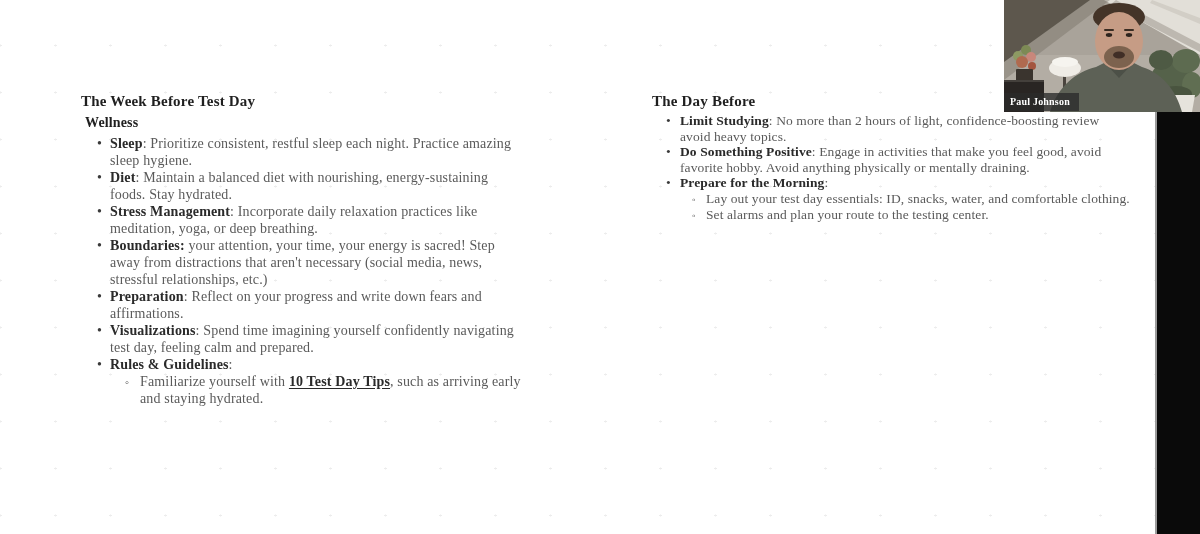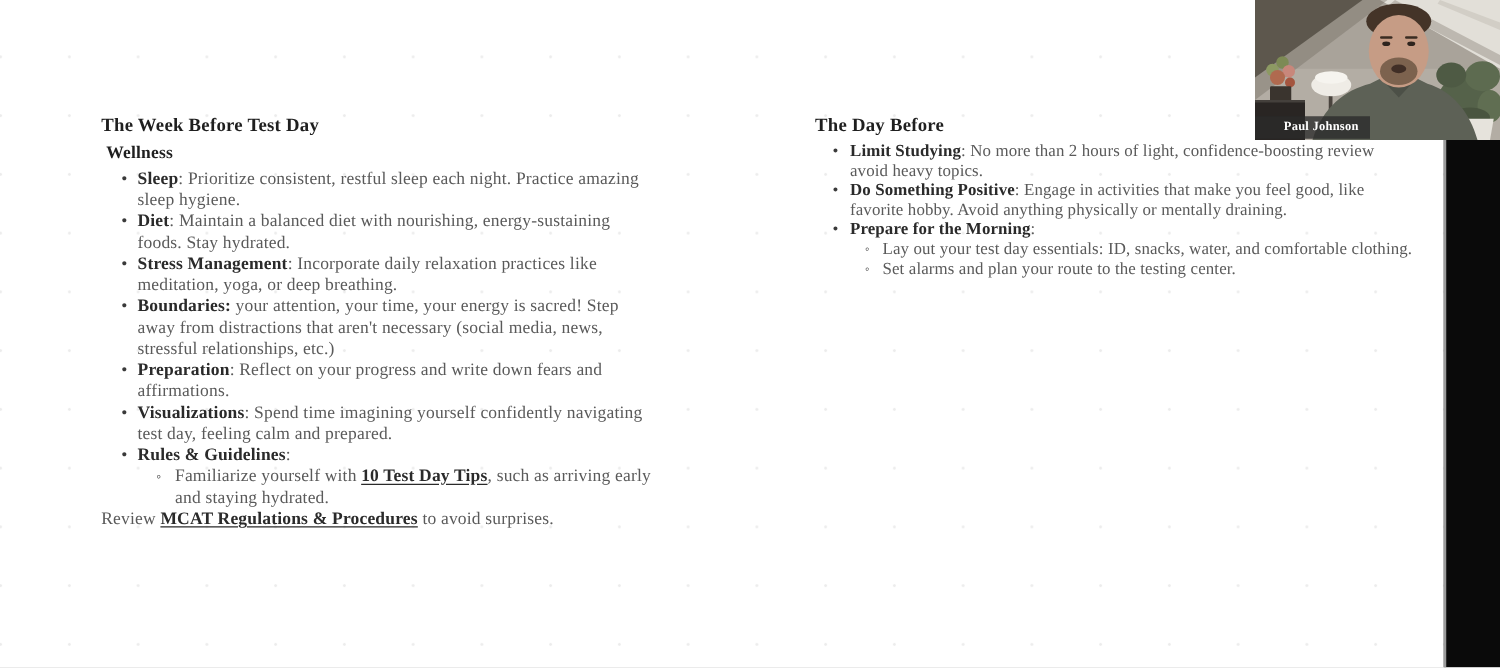--- a/index.html
+++ b/index.html
@@ -37,21 +37,21 @@
   
   .webcam{
     position:absolute;left:1004px;top:0;width:196px;height:112px;
     z-index:10;background:#aaa49b;overflow:hidden;
   }
   .webcam svg{display:block;}
   .name-badge{
     position:absolute;left:0;bottom:1px;z-index:2;
     background:rgba(42,42,42,.78);color:#ffffff;
     font-size:10px;font-weight:700;letter-spacing:.2px;
-    padding:3px 9px 4px 23px;
+    padding:3px 9px 4px 6px;
   }
 </style>
 </head>
 <body>
 
 <div class="screen">
 
   <div class="col col-left">
     <div class="slide-title">The Week Before Test Day</div>
     <div class="sec-heading">Wellness</div>
@@ -68,29 +68,28 @@
     </ul>
     <ul class="blist">
       <li class="bi"><span class="blt">•</span><span class="lbl">Preparation</span><span>: Reflect on your progress and write down fears and
 affirmations.</span></li>
       <li class="bi"><span class="blt">•</span><span class="lbl">Visualizations</span><span>: Spend time imagining yourself confidently navigating
 test day, feeling calm and prepared.</span></li>
       <li class="bi"><span class="blt">•</span><span class="lbl">Rules &amp; Guidelines</span><span>:</span></li>
       <li class="bi sub"><span class="blt">◦</span><span>Familiarize yourself with </span><span class="inline-link">10 Test Day Tips</span><span>, such as arriving early
 and staying hydrated.</span></li>
     </ul>
-    <div class="footer-note"><span>Review </span><span class="inline-link">MCAT Regulations &amp; Procedures</span><span> to avoid surprises.</span></div>
   </div>
 
   <div class="col col-right">
     <div class="slide-title">The Day Before</div>
     <ul class="blist">
       <li class="bi"><span class="blt">•</span><span class="lbl">Limit Studying</span><span>: No more than 2 hours of light, confidence-boosting review
 avoid heavy topics.</span></li>
-      <li class="bi"><span class="blt">•</span><span class="lbl">Do Something Positive</span><span>: Engage in activities that make you feel good, like
+      <li class="bi"><span class="blt">•</span><span class="lbl">Do Something Positive</span><span>: Engage in activities that make you feel good, avoid
 favorite hobby. Avoid anything physically or mentally draining.</span></li>
       <li class="bi"><span class="blt">•</span><span class="lbl">Prepare for the Morning</span><span>:</span></li>
       <li class="bi sub"><span class="blt">◦</span><span>Lay out your test day essentials: ID, snacks, water, and comfortable clothing.</span></li>
       <li class="bi sub"><span class="blt">◦</span><span>Set alarms and plan your route to the testing center.</span></li>
     </ul>
   </div>
 
   <div class="black-bar"></div>
 
   <div class="webcam">

